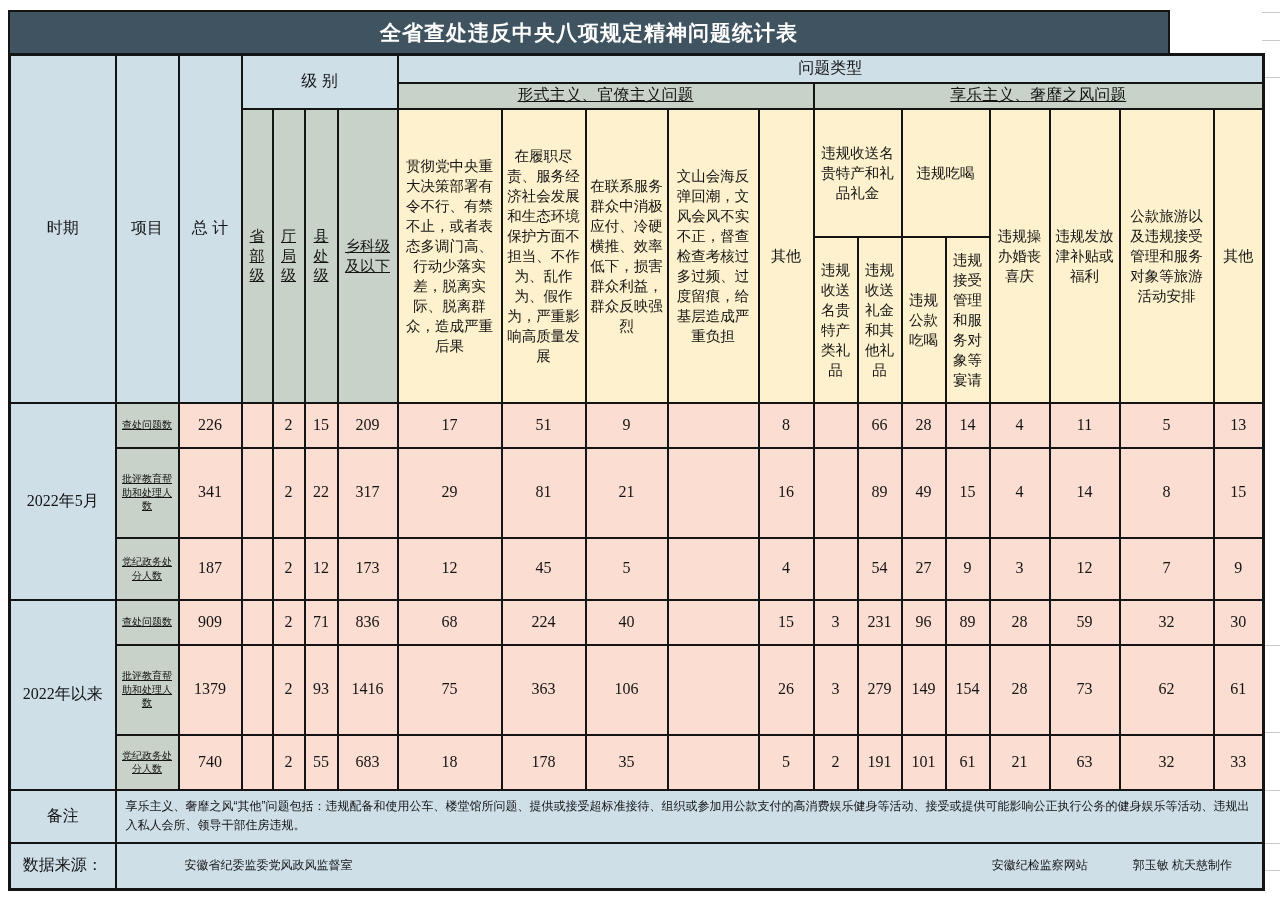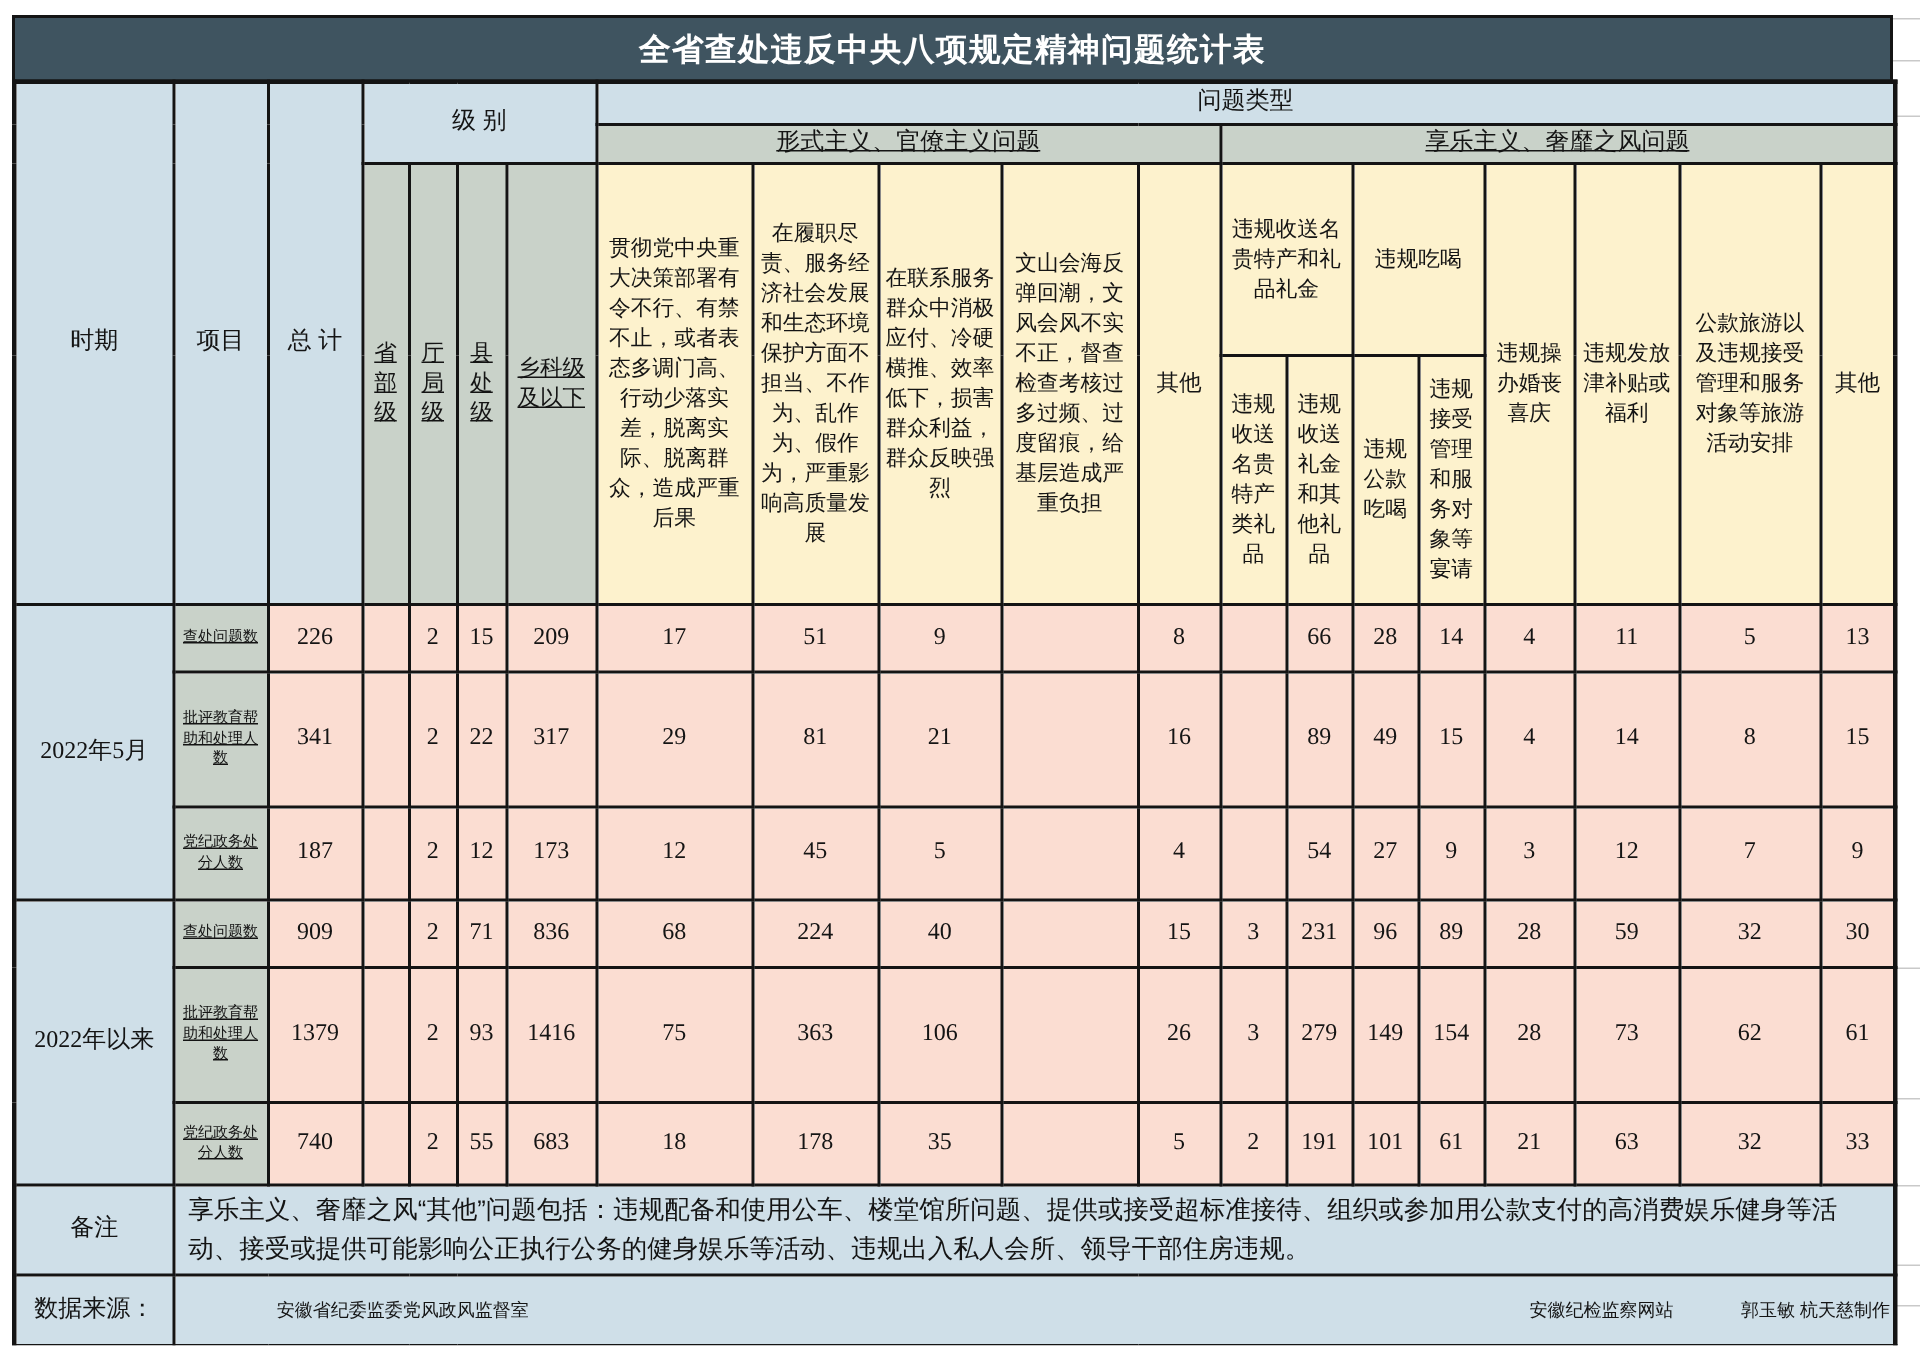--- a/index.html
+++ b/index.html
@@ -1,40 +1,40 @@
 <!DOCTYPE html>
 <html><head>
 <meta charset="utf-8">
 <style>
   html,body{margin:0;padding:0;background:#fff;}
   .sheet{position:relative;width:1280px;height:897px;background:#ffffff;overflow:hidden;
          font-family:"Liberation Sans",sans-serif;color:#141414;}
-  .titlebar{position:absolute;left:8px;top:10px;width:1254px;height:45px;
+  .titlebar{position:absolute;left:8px;top:10px;width:1162px;height:45px;
             background:#3f5460;border:2px solid #141414;box-sizing:border-box;
             display:flex;align-items:center;justify-content:center;
             color:#ffffff;font-size:21px;font-weight:bold;letter-spacing:1px;}
   table.stat{position:absolute;left:8px;top:53px;width:1254px;
              border-collapse:collapse;table-layout:fixed;
              border:3px solid #141414;}
   td{border:2px solid #141414;padding:1px 2px;text-align:center;vertical-align:middle;
      font-size:15px;line-height:1.3;overflow:hidden;box-sizing:border-box;}
   .blue{background:#cfdfe8;}
   .green{background:#c9d2c9;text-decoration:underline;}
   .cream{background:#fdf2cd;}
   .pink{background:#fbddd2;}
   .hbig{font-size:16px;}
   .desc{font-size:14.5px;line-height:1.38;padding:2px 3px;}
   .num{font-family:"Liberation Serif",serif;font-size:16px;}
   .period{font-family:"Liberation Serif",serif;font-size:16px;}
   .rowlab{font-size:10px;line-height:1.35;}
-  .remark-cell{text-align:left;padding:3px 9px;font-size:17px;line-height:1.55;}
+  .remark-cell{text-align:left;padding:3px 9px;font-size:12px;line-height:1.55;}
   .source-line{display:flex;align-items:center;font-size:12px;}
   .source-org{margin-left:66px;}
   .source-site{margin-left:auto;}
-  .source-credit{margin-left:45px;}
+  .source-credit{margin-left:45px;margin-right:28px;}
   .gridlines{position:absolute;left:1262px;top:0;width:18px;height:897px;}
   .gl{position:absolute;left:0;width:18px;height:1px;background:#c9c9c9;}
 </style>
 </head>
 <body>
 
 <div class="sheet">
 
   <div class="gridlines">
     <div class="gl" style="top:12px"></div>

